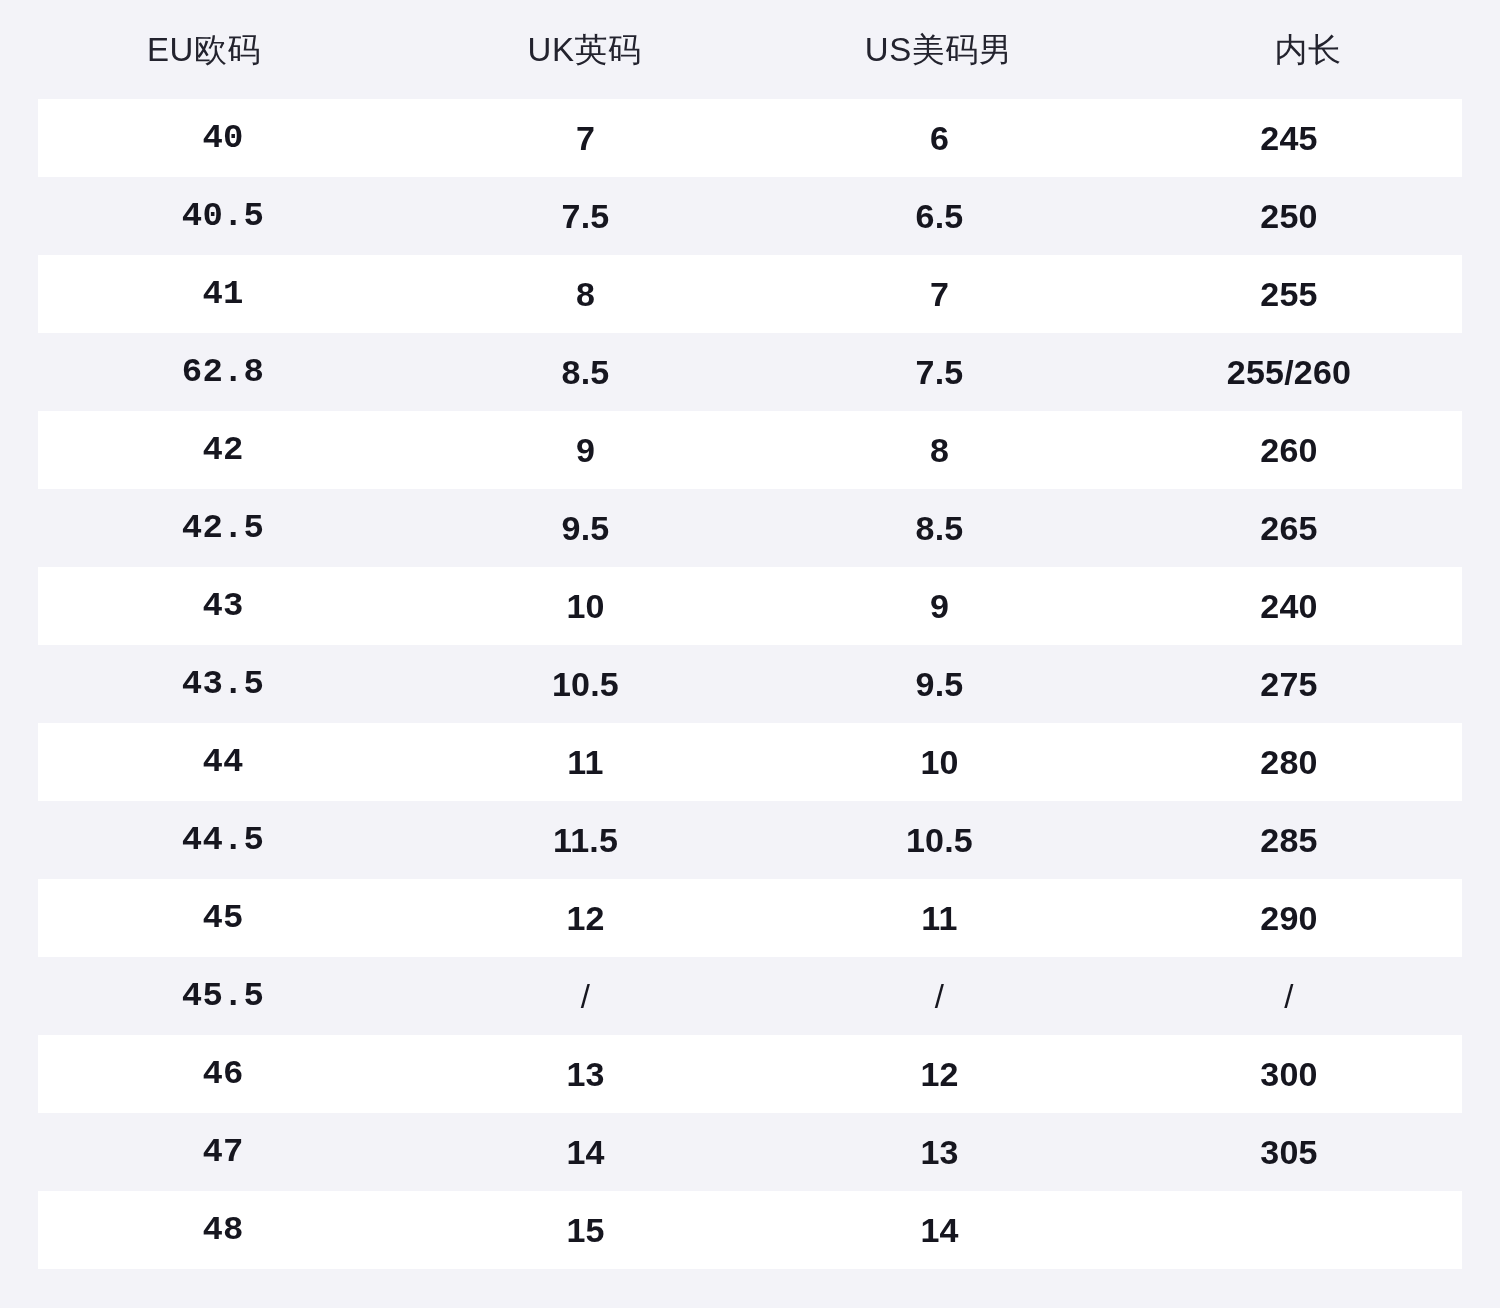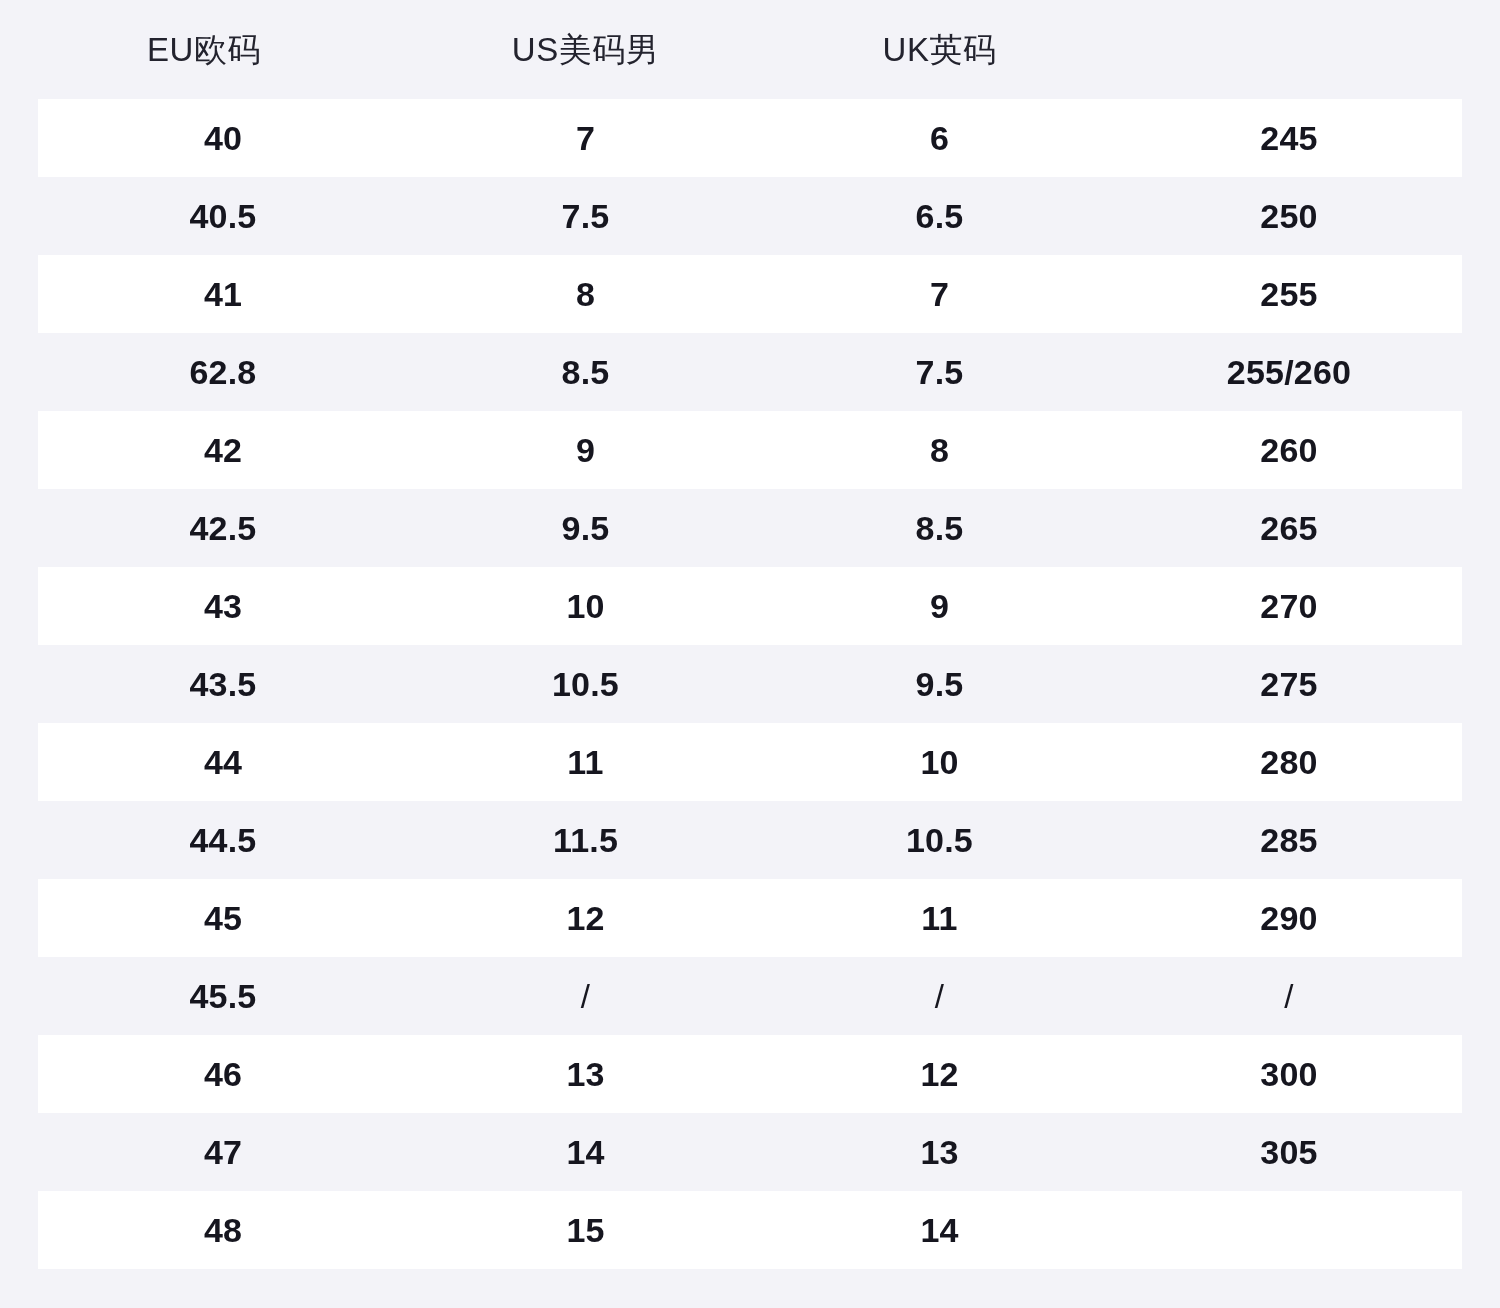--- a/index.html
+++ b/index.html
@@ -76,40 +76,41 @@
   .col-uk   { width: 353px; }
   .col-len  { width: 422px; }
 
   
   .chart-header .col-eu  { width: 408px; text-align: center; }
   .chart-header .col-us  { width: 355px; }
   .chart-header .col-uk  { width: 353px; }
   .chart-header .col-len { width: 384px; }
 
   
-  .chart-row .col-eu  { width: 370px; }
+  .chart-row .col-eu  { width: 370px; font-family: Liberation Mono, monospace; }
   .chart-row .col-us  { width: 355px; }
   .chart-row .col-uk  { width: 353px; }
   .chart-row .col-len { width: 346px; }
 
   .chart-footer {
     width: 1500px;
     height: 40px;
     background: #f3f3f8;
   }
 </style>
 </head>
 <body>
 
 <div class="size-chart">
 
   <div class="chart-header">
     <div class="cell col-eu">EU欧码</div>
+    <div class="cell col-uk">UK英码</div>
     <div class="cell col-us">US美码男</div>
-    <div class="cell col-uk">UK英码</div>
+    <div class="cell col-len">内长</div>
   </div>
 
   <div class="chart-body">
 
     <div class="chart-row white">
       <div class="cell col-eu">40</div>
       <div class="cell col-us">7</div>
       <div class="cell col-uk">6</div>
       <div class="cell col-len">245</div>
     </div>
@@ -146,21 +147,21 @@
       <div class="cell col-eu">42.5</div>
       <div class="cell col-us">9.5</div>
       <div class="cell col-uk">8.5</div>
       <div class="cell col-len">265</div>
     </div>
 
     <div class="chart-row white">
       <div class="cell col-eu">43</div>
       <div class="cell col-us">10</div>
       <div class="cell col-uk">9</div>
-      <div class="cell col-len">270</div>
+      <div class="cell col-len">240</div>
     </div>
 
     <div class="chart-row tinted">
       <div class="cell col-eu">43.5</div>
       <div class="cell col-us">10.5</div>
       <div class="cell col-uk">9.5</div>
       <div class="cell col-len">275</div>
     </div>
 
     <div class="chart-row white">

